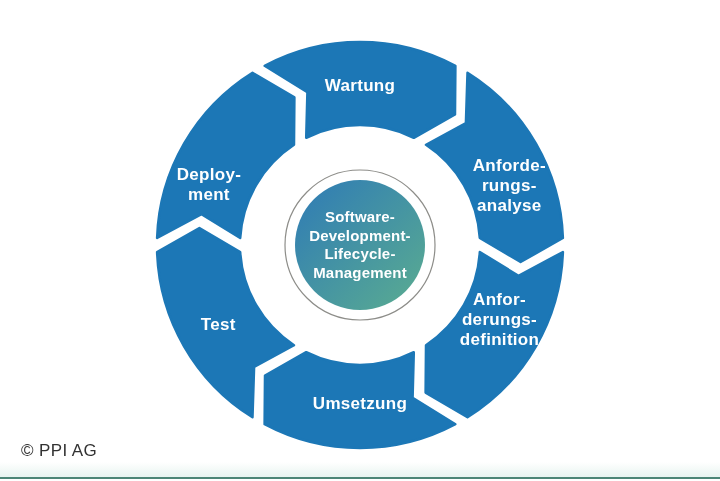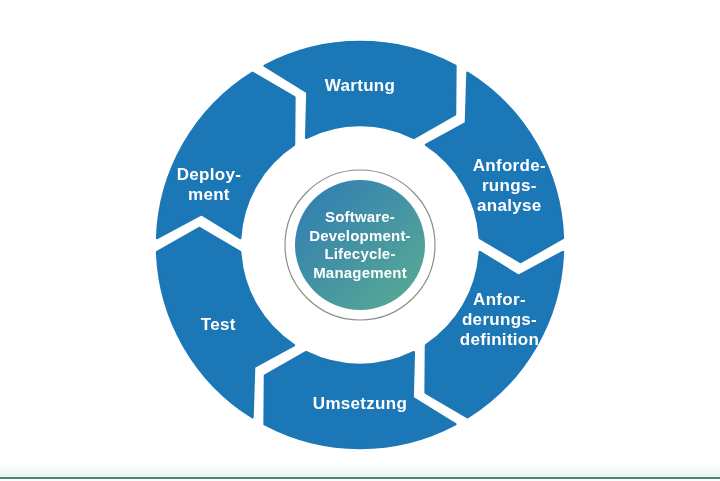--- a/index.html
+++ b/index.html
@@ -76,16 +76,17 @@
     <g id="labels">
         <text class="seg-label" text-anchor="middle" fill="#ffffff"><tspan x="360" y="91.0">Wartung</tspan></text>
         <text class="seg-label" text-anchor="middle" fill="#ffffff"><tspan x="509.3" y="170.7">Anforde-</tspan><tspan x="509.3" y="190.7">rungs-</tspan><tspan x="509.3" y="210.7">analyse</tspan></text>
         <text class="seg-label" text-anchor="middle" fill="#ffffff"><tspan x="499.5" y="305.2">Anfor-</tspan><tspan x="499.5" y="325.2">derungs-</tspan><tspan x="499.5" y="345.2">definition</tspan></text>
         <text class="seg-label" text-anchor="middle" fill="#ffffff"><tspan x="360" y="409.0">Umsetzung</tspan></text>
         <text class="seg-label" text-anchor="middle" fill="#ffffff"><tspan x="218.3" y="329.5">Test</tspan></text>
         <text class="seg-label" text-anchor="middle" fill="#ffffff"><tspan x="208.9" y="179.9">Deploy-</tspan><tspan x="208.9" y="199.9">ment</tspan></text>
       </g>
   </svg>
 
+  <div class="copyright" style="color: rgb(50, 50, 50);">© PPI AG</div>
 
   <div class="footer-bar" style="background: linear-gradient(rgb(255, 255, 255) 0%, rgb(232, 244, 240) 100%); border-bottom: 2px solid rgb(77, 134, 119);"></div>
 
 </div>
 
 </body></html>

